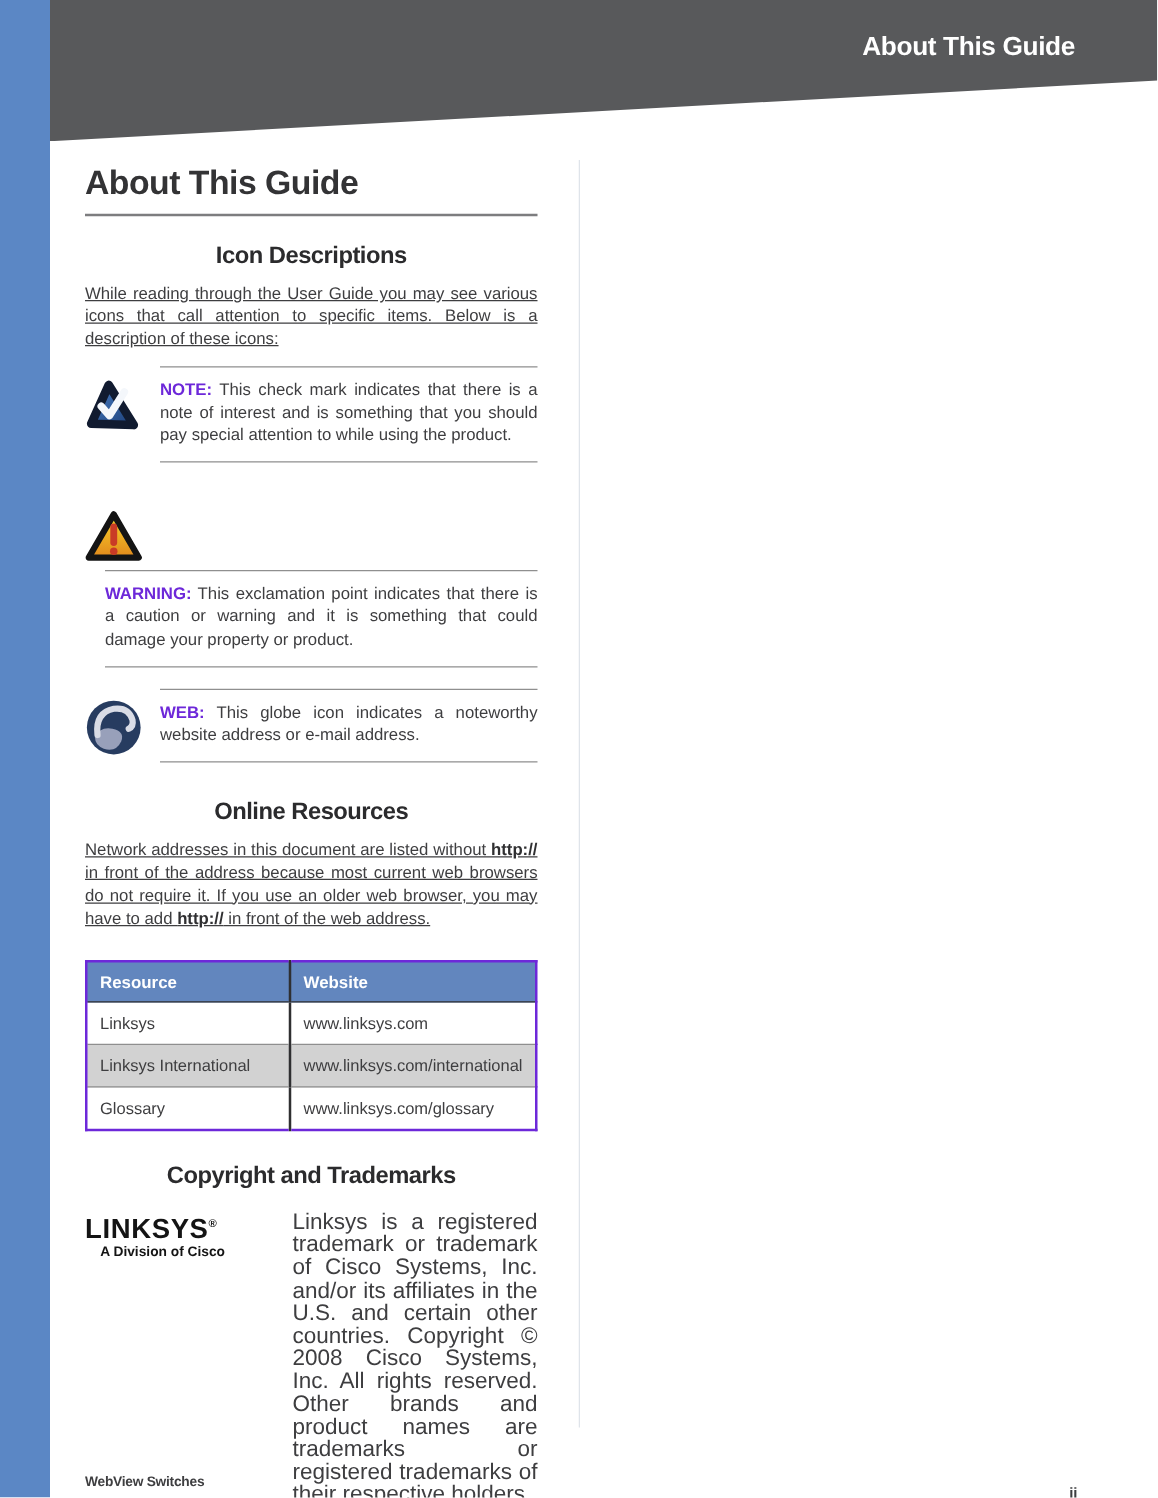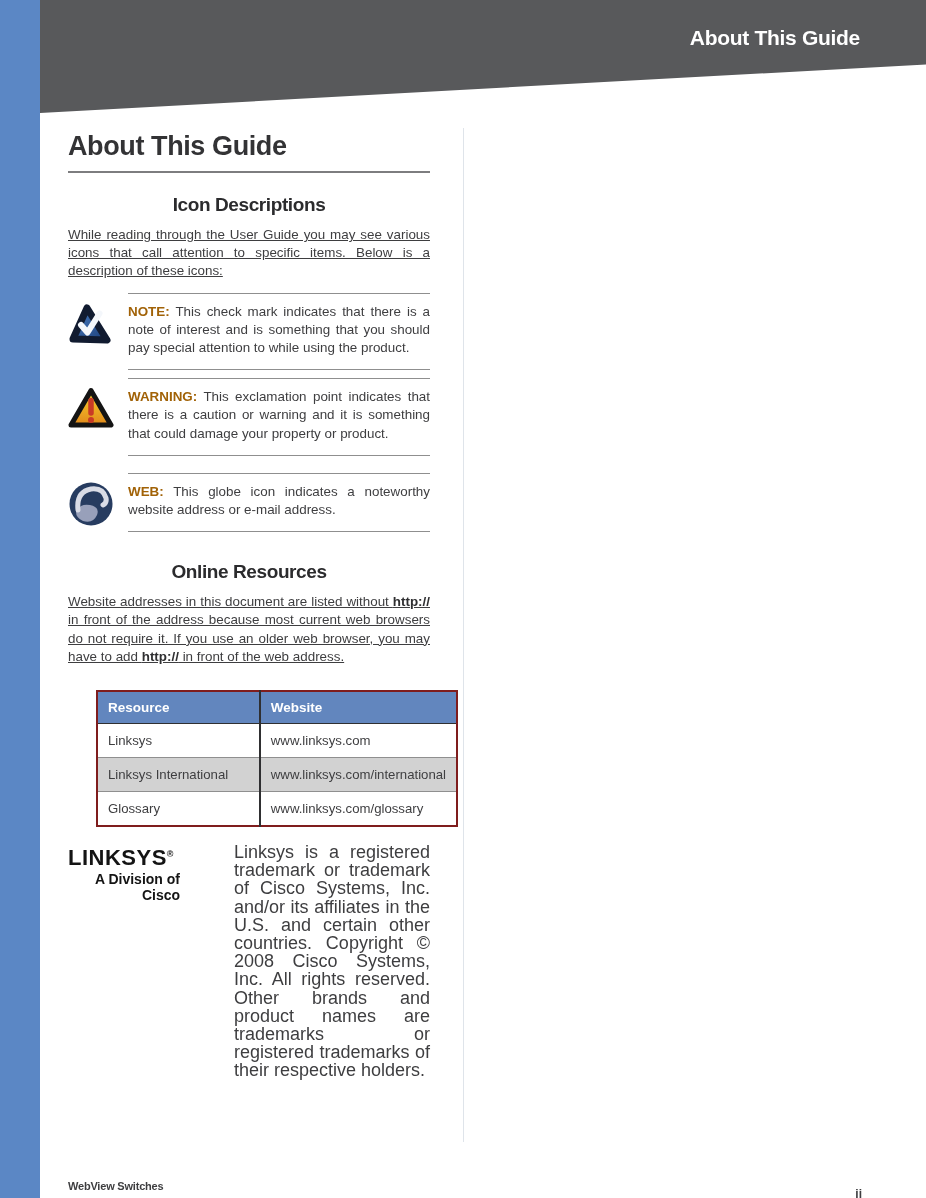--- a/index.html
+++ b/index.html
@@ -40,35 +40,34 @@
 
   p.body-text {
     margin:10px 0 0 0; font-size:13.4px; line-height:18.2px;
     text-align:justify; color:#3e3e40;text-decoration:underline;
   }
   p.body-text b, .note-box b { color:#2f2f31; }
 
   
   .icon-row { display:flex; align-items:flex-start; }
   .icon-row.first { margin-top:12px; }
-  .icon-row.mid   { margin-top:8px; }
+  .icon-row.mid   { margin-top:29px;flex-direction:column; }
   .icon-row.last  { margin-top:17px; }
   .icon-cell { flex:0 0 44px; width:44px; padding-top:8px; }
   .note-box {
     flex:1; margin-left:16px; padding:9px 0 12px 0;
     border-top:1px solid #8f8f8f; border-bottom:1px solid #8f8f8f;
     font-size:13.4px; line-height:18.2px; text-align:justify; color:#3e3e40;
   }
-  .note-label { font-weight:bold; color:#a16207; }
+  .note-label { font-weight:bold; color:#6d28d9; }
 
   
   table.resources {
     margin-top:24px; width:100%; border-collapse:collapse;
-    border:2px solid #7f1d1d;
-    margin-left:28px;
+    border:2px solid #6d28d9;
   }
   table.resources th {
     background:#6286BE; color:#ffffff; font-size:13.5px; font-weight:bold;
     text-align:left; padding:8px 10px; border-bottom:1.5px solid #2f2f31;
   }
   table.resources td {
     font-size:13.2px; color:#3e3e40; padding:9px 10px;
   }
   table.resources th:first-child, table.resources td:first-child {
     width:145px; border-right:2px solid #2f2f31;
@@ -77,21 +76,21 @@
   table.resources tbody tr:nth-child(even) { background:#D2D2D2; }
 
   
   .copy-row { display:flex; margin-top:16px;gap:34px; }
   .logo-col { flex:0 0 132px; width:132px; padding-top:4px; }
   .copy-text {
     flex:1; font-size:18px; line-height:18.2px; text-align:justify; color:#3e3e40;
   }
   .linksys-word { font-size:22px; font-weight:bold; letter-spacing:0.5px; color:#141414; line-height:1; white-space:nowrap; }
   .linksys-word .reg { font-size:9px; vertical-align:super; }
-  .linksys-tagline { width:112px; text-align:right; font-size:14px; font-weight:bold; color:#141414; margin-top:2px; }
+  .linksys-tagline { width:112px; text-align:right; font-size:11px; font-weight:bold; color:#141414; margin-top:2px; }
   .cisco-logo { margin-top:30px; margin-left:2px; }
   .cisco-bars { display:flex; align-items:flex-end; height:15px; }
   .cisco-bars span { display:block; width:3px; margin-right:2.5px; background:#141414; }
   .cisco-word { font-size:16px; font-weight:bold; letter-spacing:2px; color:#141414; margin-top:2px; }
 
   
   .footer-left  { position:absolute; left:68px;  top:1180px; font-size:11px; font-weight:bold; color:#3e3e40; letter-spacing:-0.2px; }
   .footer-right { position:absolute; right:64px; top:1187px; font-size:12px; font-weight:bold; color:#3e3e40; }
 </style>
 </head>
@@ -158,21 +157,21 @@
         <path d="M10 29 Q8 11 23 8 Q35 6.5 38 17 Q39 22 35 24" fill="none" stroke="#d9dce6" stroke-width="5" stroke-linecap="round"></path>
       </svg>
     </span>
     <div class="note-box">
       <span class="note-label">WEB:</span>
       <span>This globe icon indicates a noteworthy website address or e-mail address.</span>
     </div>
   </div>
 
   <h2 class="section-heading mt-lg">Online Resources</h2>
-  <p class="body-text"><span>Website addresses in this document are listed without </span><b>http://</b><span> in front of the address because most current web browsers do not require it. If you use an older web browser, you may have to add </span><b>http://</b><span> in front of the web address.</span></p>
+  <p class="body-text"><span>Network addresses in this document are listed without </span><b>http://</b><span> in front of the address because most current web browsers do not require it. If you use an older web browser, you may have to add </span><b>http://</b><span> in front of the web address.</span></p>
 
   <table class="resources">
     <thead>
       <tr>
         <th>Resource</th>
         <th>Website</th>
       </tr>
     </thead>
     <tbody>
       <tr>
@@ -183,20 +182,21 @@
         <td>Linksys International</td>
         <td>www.linksys.com/international</td>
       </tr>
       <tr>
         <td>Glossary</td>
         <td>www.linksys.com/glossary</td>
       </tr>
     </tbody>
   </table>
 
+  <h2 class="section-heading mt-md">Copyright and Trademarks</h2>
 
   <div class="copy-row">
     <div class="logo-col">
       <div>
         <div class="linksys-word"><span>LINKSYS</span><span class="reg">®</span></div>
         <div class="linksys-tagline">A Division of Cisco</div>
       </div>
     </div>
     <div class="copy-text">Linksys is a registered trademark or trademark of Cisco Systems, Inc. and/or its affiliates in the U.S. and certain other countries. Copyright © 2008 Cisco Systems, Inc. All rights reserved. Other brands and product names are trademarks or registered trademarks of their respective holders.</div>
   </div>

